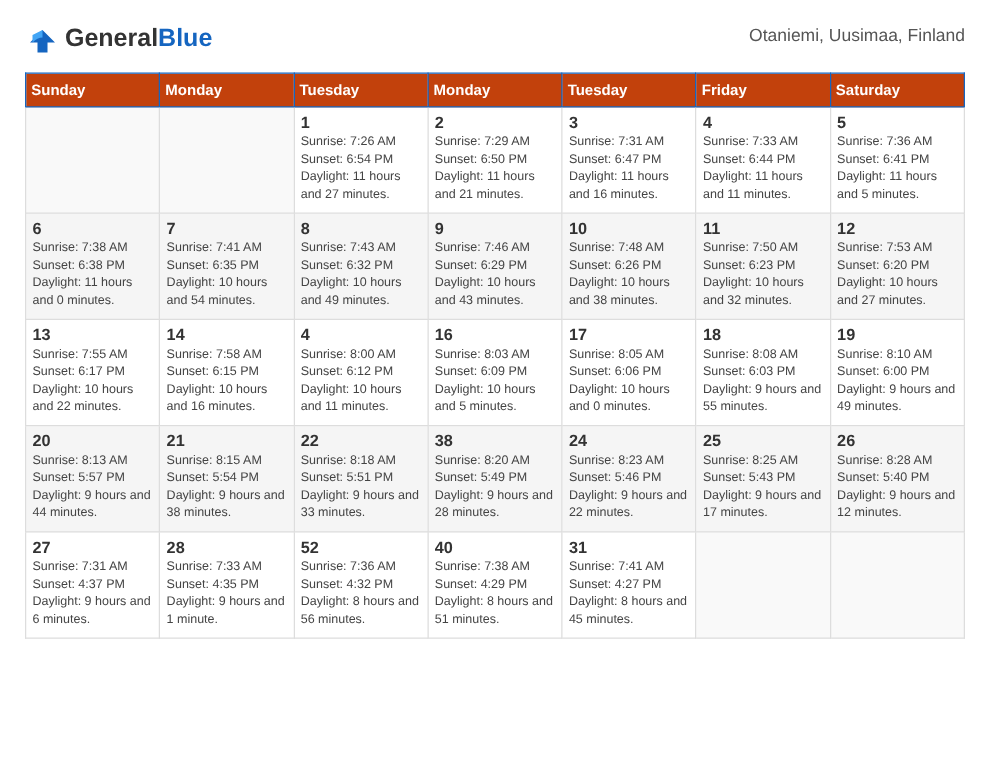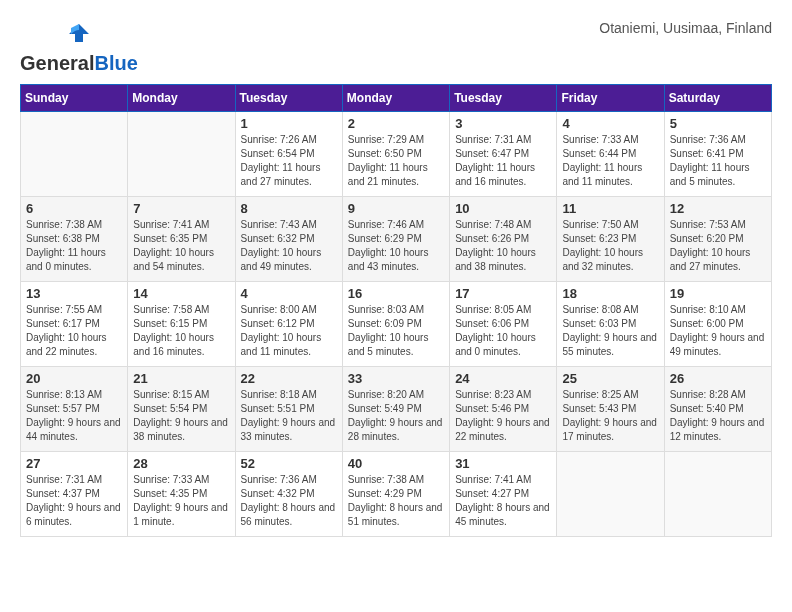--- a/index.html
+++ b/index.html
@@ -11,23 +11,22 @@
       padding: 20px;
     }
     .header {
       display: flex;
       justify-content: space-between;
       align-items: flex-start;
       margin-bottom: 10px;
     }
     .logo {
       display: flex;
-      align-items: center;
+      align-items: flex-start;
       gap: 4px;
-      flex-direction: column;
     }
     .logo-text {
       font-size: 20px;
       font-weight: bold;
       line-height: 1.1;
     }
     .logo-general { color: #333; }
     .logo-blue { color: #1565c0; }
     .logo-icon {
       width: 28px;
@@ -45,21 +44,21 @@
     .subtitle {
       font-size: 14px;
       color: #555;
     }
     table {
       width: 100%;
       border-collapse: collapse;
       font-size: 11px;
     }
     thead tr {
-      background-color: #4c1d95;
+      background-color: #c2410c;
       color: #fff;
     }
     thead th {
       padding: 6px 4px;
       text-align: left;
       font-size: 12px;
       font-weight: bold;
       border: 1px solid #1565c0;
     }
     tbody tr {
@@ -213,21 +212,21 @@
         </td>
         <td>
           <span class="day-number">21</span>
           <div class="day-info">Sunrise: 8:15 AM<br>Sunset: 5:54 PM<br>Daylight: 9 hours and 38 minutes.</div>
         </td>
         <td>
           <span class="day-number">22</span>
           <div class="day-info">Sunrise: 8:18 AM<br>Sunset: 5:51 PM<br>Daylight: 9 hours and 33 minutes.</div>
         </td>
         <td>
-          <span class="day-number">33</span>
+          <span class="day-number">38</span>
           <div class="day-info">Sunrise: 8:20 AM<br>Sunset: 5:49 PM<br>Daylight: 9 hours and 28 minutes.</div>
         </td>
         <td>
           <span class="day-number">24</span>
           <div class="day-info">Sunrise: 8:23 AM<br>Sunset: 5:46 PM<br>Daylight: 9 hours and 22 minutes.</div>
         </td>
         <td>
           <span class="day-number">25</span>
           <div class="day-info">Sunrise: 8:25 AM<br>Sunset: 5:43 PM<br>Daylight: 9 hours and 17 minutes.</div>
         </td>

